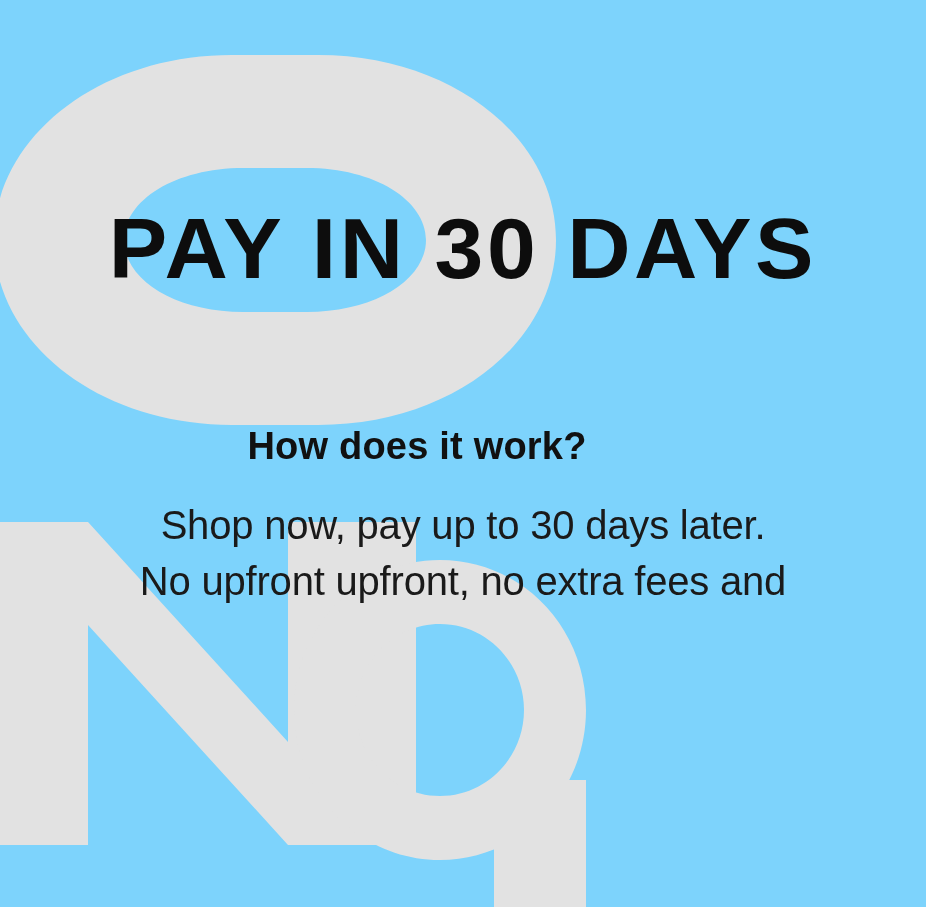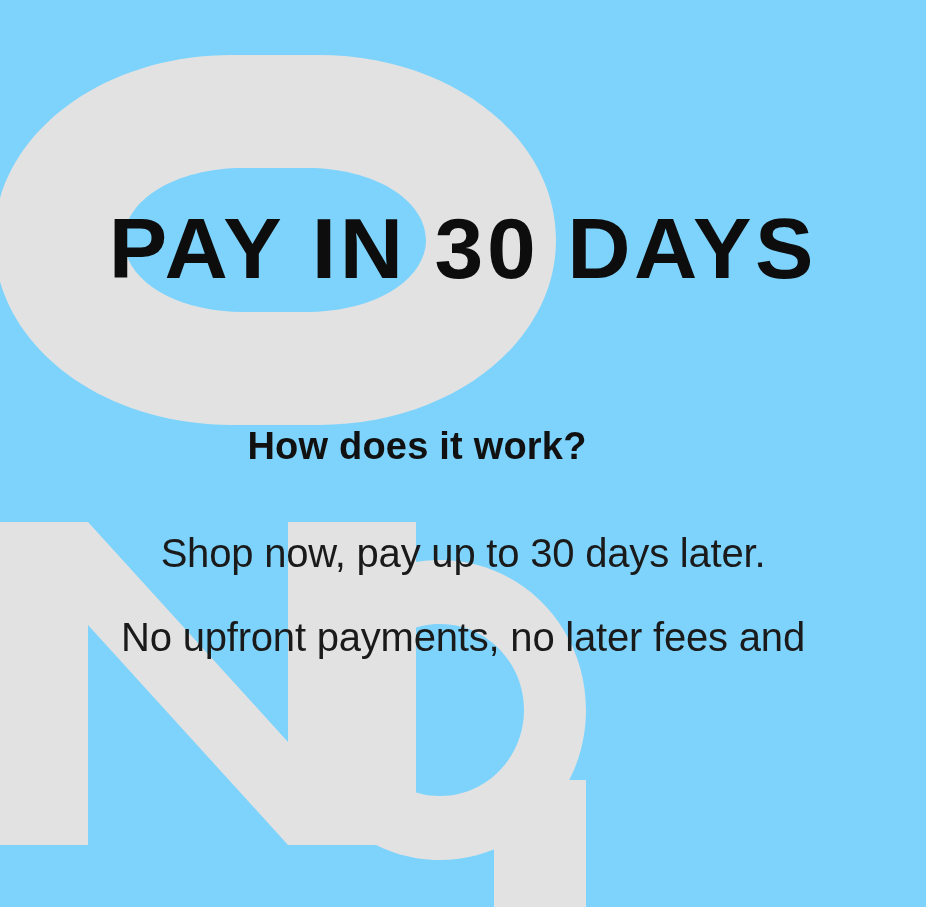--- a/index.html
+++ b/index.html
@@ -84,21 +84,20 @@
     text-align: center;
     color: #1a1a1a;
     font-size: 40px;
     line-height: 56px;
     font-weight: 400;
     letter-spacing: -0.2px;
   }
   #body-copy .body-line {
     display: block;
     white-space: nowrap;
-    margin-top: 28px;
   }
 </style>
 </head>
 <body>
 
 <div id="promo-banner">
 
   <div id="watermark-layer">
     <svg viewBox="0 0 926 907" xmlns="http://www.w3.org/2000/svg" aria-hidden="true">
       <g fill="#e2e2e2">
@@ -154,17 +153,17 @@
   </div>
 
   <div id="content-layer">
 
     <div id="headline">PAY IN 30 DAYS</div>
 
     <div id="subheading">How does it work?</div>
 
     <div id="body-copy">
       <span class="body-line">Shop now, pay up to 30 days later.</span>
-      <span class="body-line">No upfront payments, no later fees and</span>
+      <span class="body-line">No upfront upfront, no extra fees and</span>
     </div>
 
   </div>
 </div>
 
 </body></html>

